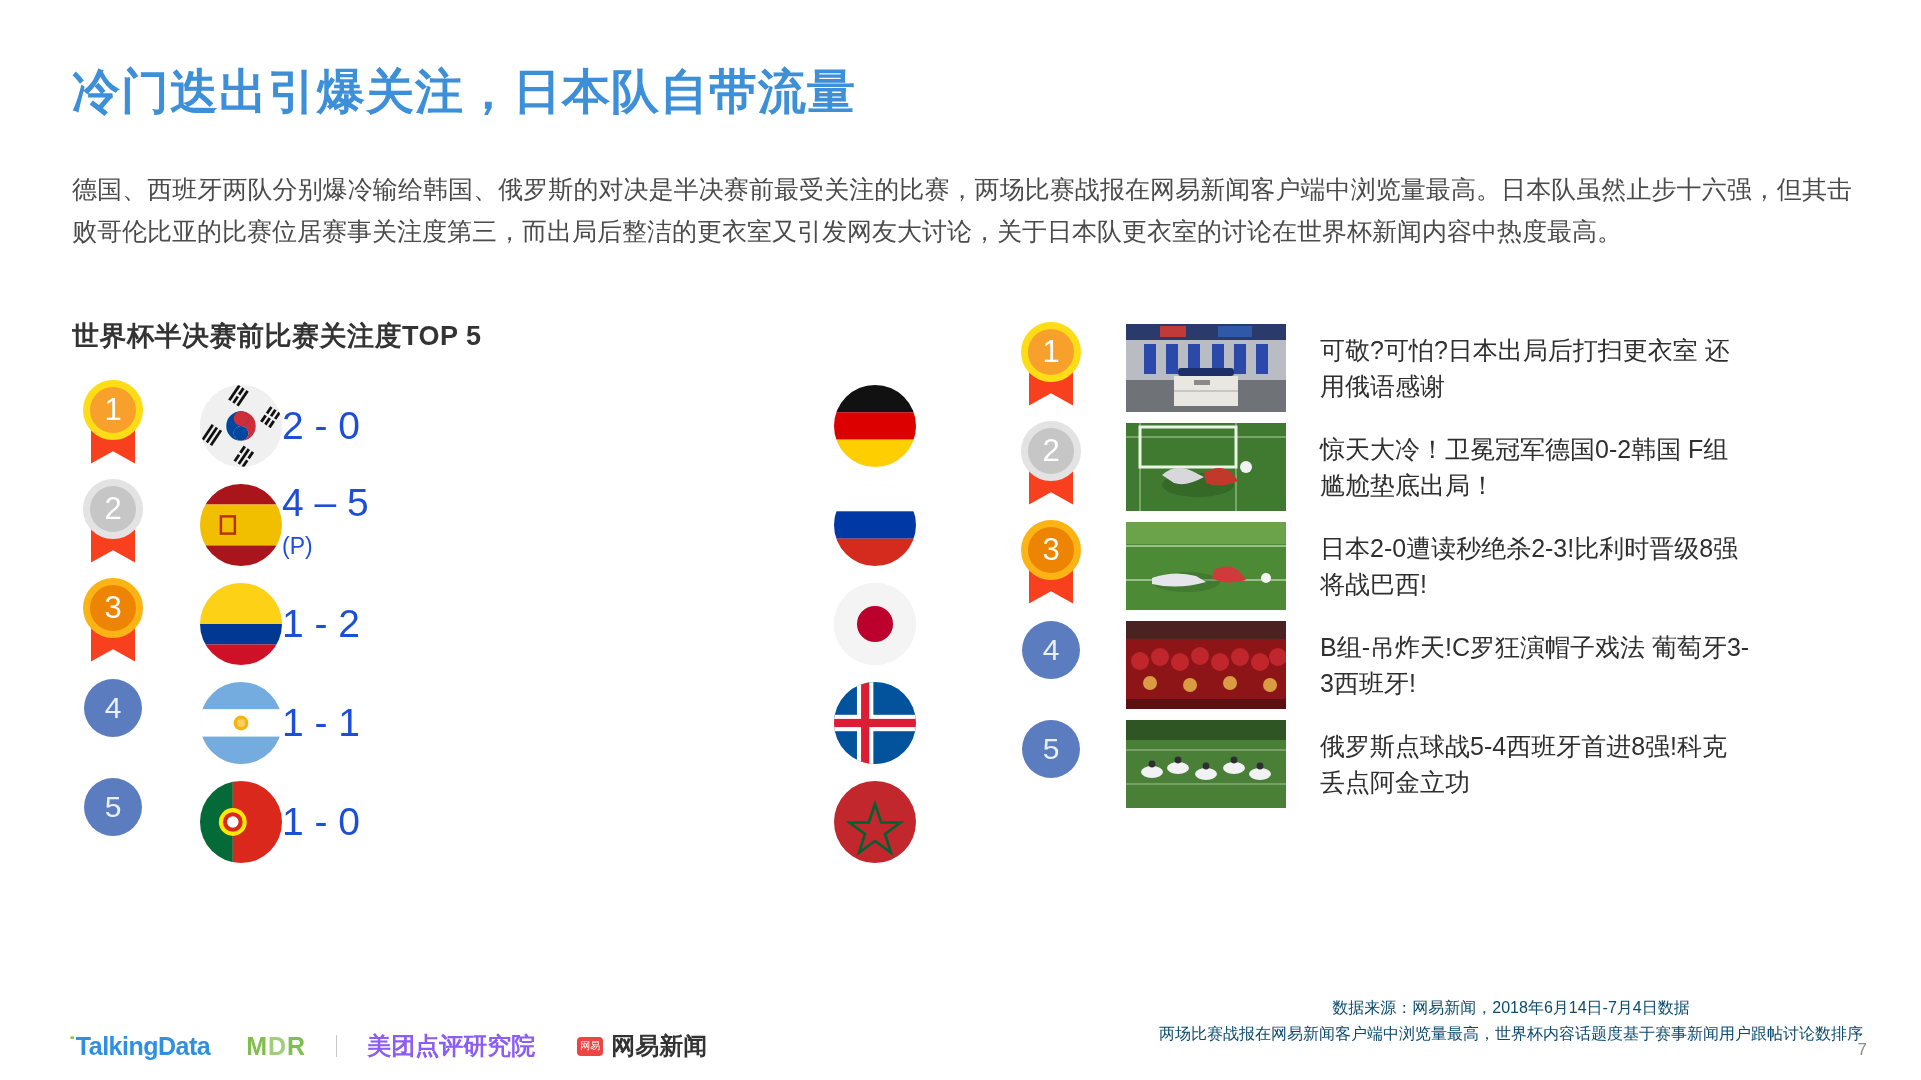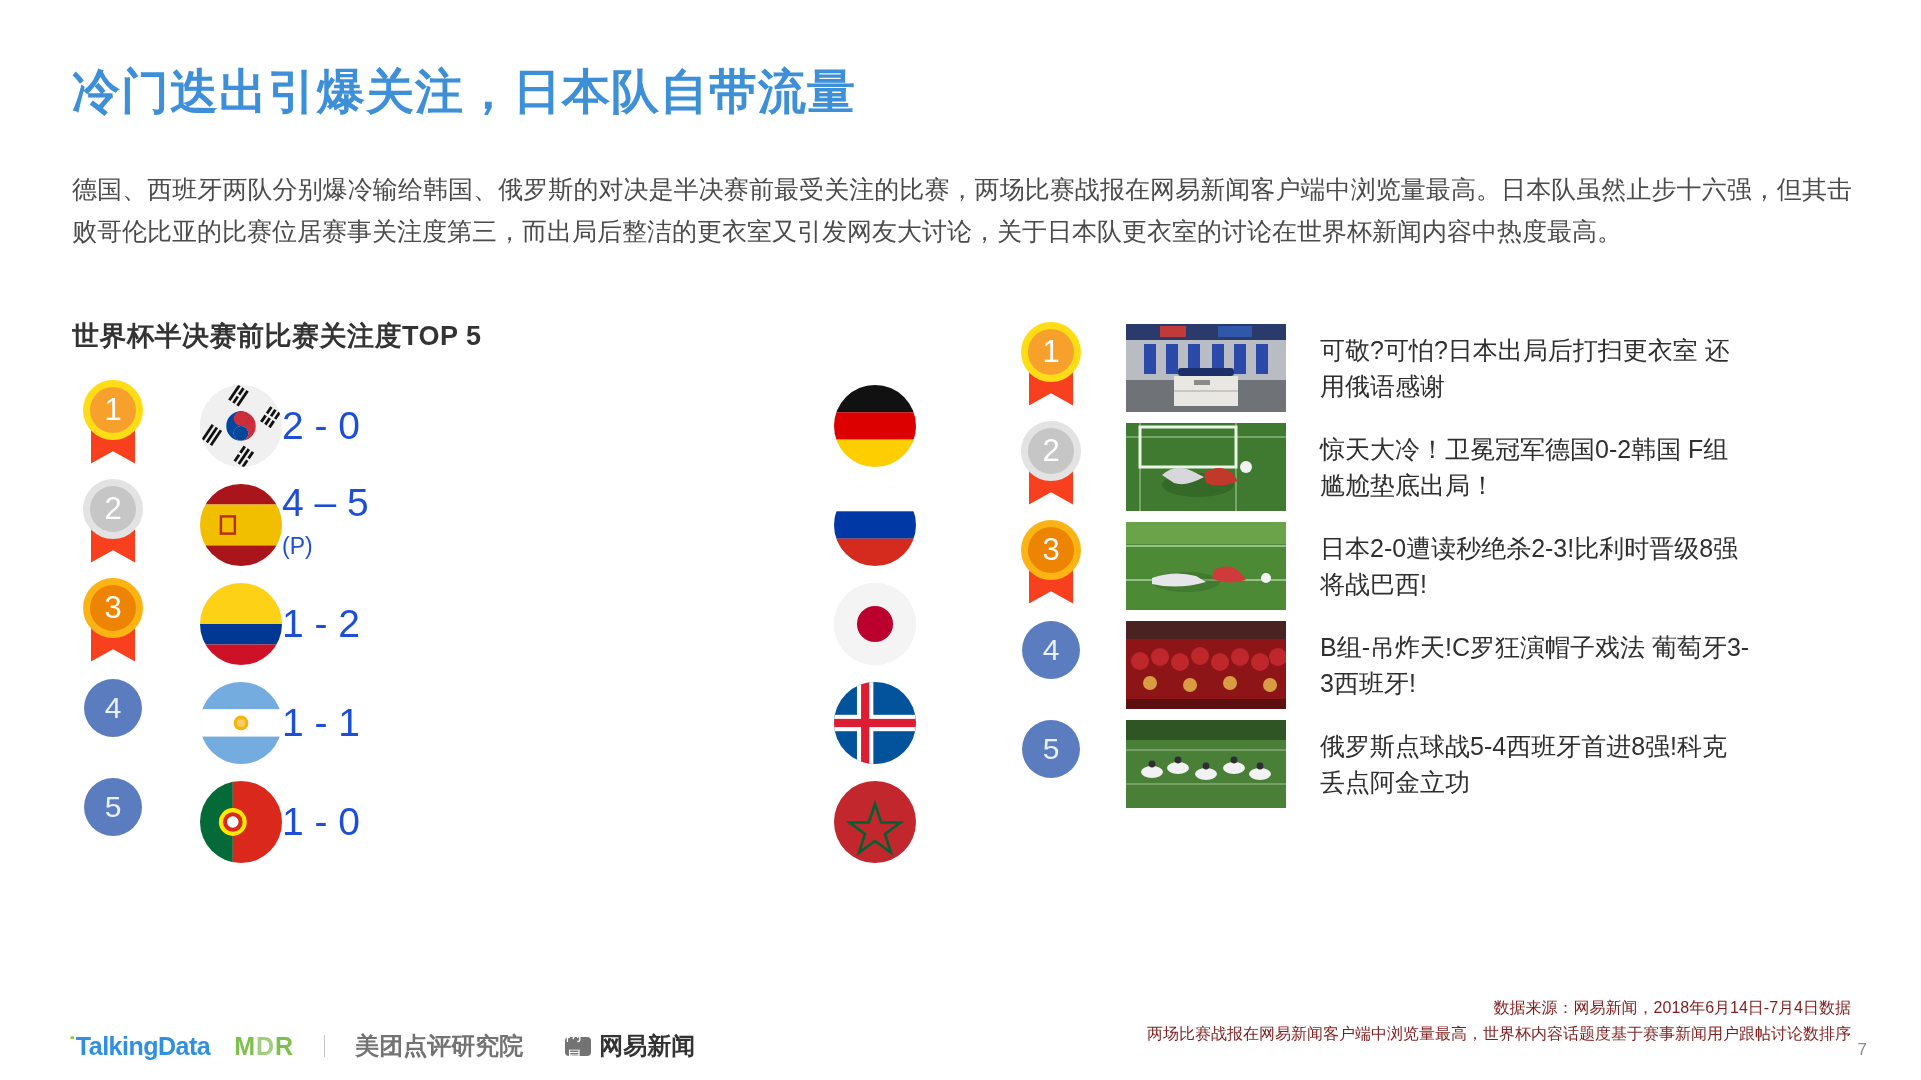--- a/index.html
+++ b/index.html
@@ -65,35 +65,35 @@
   .thumb{
     width:160px;height:88px;flex:0 0 160px;overflow:hidden;position:relative;
     background:#6a7d55;margin-left:34px;
   }
   .news-text{
     margin-left:34px;font-size:25px;line-height:36px;color:#2f2f2f;
     max-width:430px;
   }
   
   .source{
-    position:absolute;right:70px;top:995px;text-align:right;
-    font-size:16px;color:#7f1d1d;line-height:26px;
+    position:absolute;right:58px;top:995px;text-align:center;
+    font-size:16px;color:#0c4a6e;line-height:26px;
   }
   .page-no{position:absolute;right:54px;top:1040px;font-size:17px;color:#8d8d8d;}
   .logos{position:absolute;left:68px;top:1030px;display:flex;align-items:center;gap:20px;}
   .logo-td{font-size:25px;font-weight:bold;color:#2f8fe0;letter-spacing:-.5px;}
   .logo-td .dot{color:#8dc63f;}
-  .logo-mdr{font-size:25px;font-weight:bold;margin-left:4px;letter-spacing:1px;}
+  .logo-mdr{font-size:25px;font-weight:bold;margin-left:16px;letter-spacing:1px;}
   .logo-mdr .m{color:#7fbf4d;} .logo-mdr .d{color:#9fcf7a;} .logo-mdr .r{color:#7fbf4d;}
   .logo-bar{display:inline-block;width:1px;height:22px;background:#c8c8c8;margin:0 10px;
             vertical-align:-3px;}
-  .logo-mtdp{font-size:24px;color:#737373;font-weight:bold;text-align:center;}
+  .logo-mtdp{font-size:24px;color:#8b5cf6;font-weight:bold;text-align:center;}
   .logo-163{display:flex;align-items:center;margin-left:22px;}
-  .logo-163 .mark{width:26px;height:19px;background:#737373;border-radius:4px;
-      color:#fff;font-size:17px;display:flex;align-items:center;justify-content:center;}
+  .logo-163 .mark{width:26px;height:19px;background:#ef4444;border-radius:4px;
+      color:#fff;font-size:10px;display:flex;align-items:center;justify-content:center;}
   .logo-163 .txt{font-size:24px;color:#333;font-weight:bold;margin-left:8px;}
 </style>
 </head>
 <body>
 
 <div class="slide-title">冷门迭出引爆关注，日本队自带流量</div>
 <div class="intro">德国、西班牙两队分别爆冷输给韩国、俄罗斯的对决是半决赛前最受关注的比赛，两场比赛战报在网易新闻客户端中浏览量最高。日本队虽然止步十六强，但其击败哥伦比亚的比赛位居赛事关注度第三，而出局后整洁的更衣室又引发网友大讨论，关于日本队更衣室的讨论在世界杯新闻内容中热度最高。</div>
 
 <div class="panel panel-left">
   <div class="panel-title">世界杯半决赛前比赛关注度TOP 5</div>

